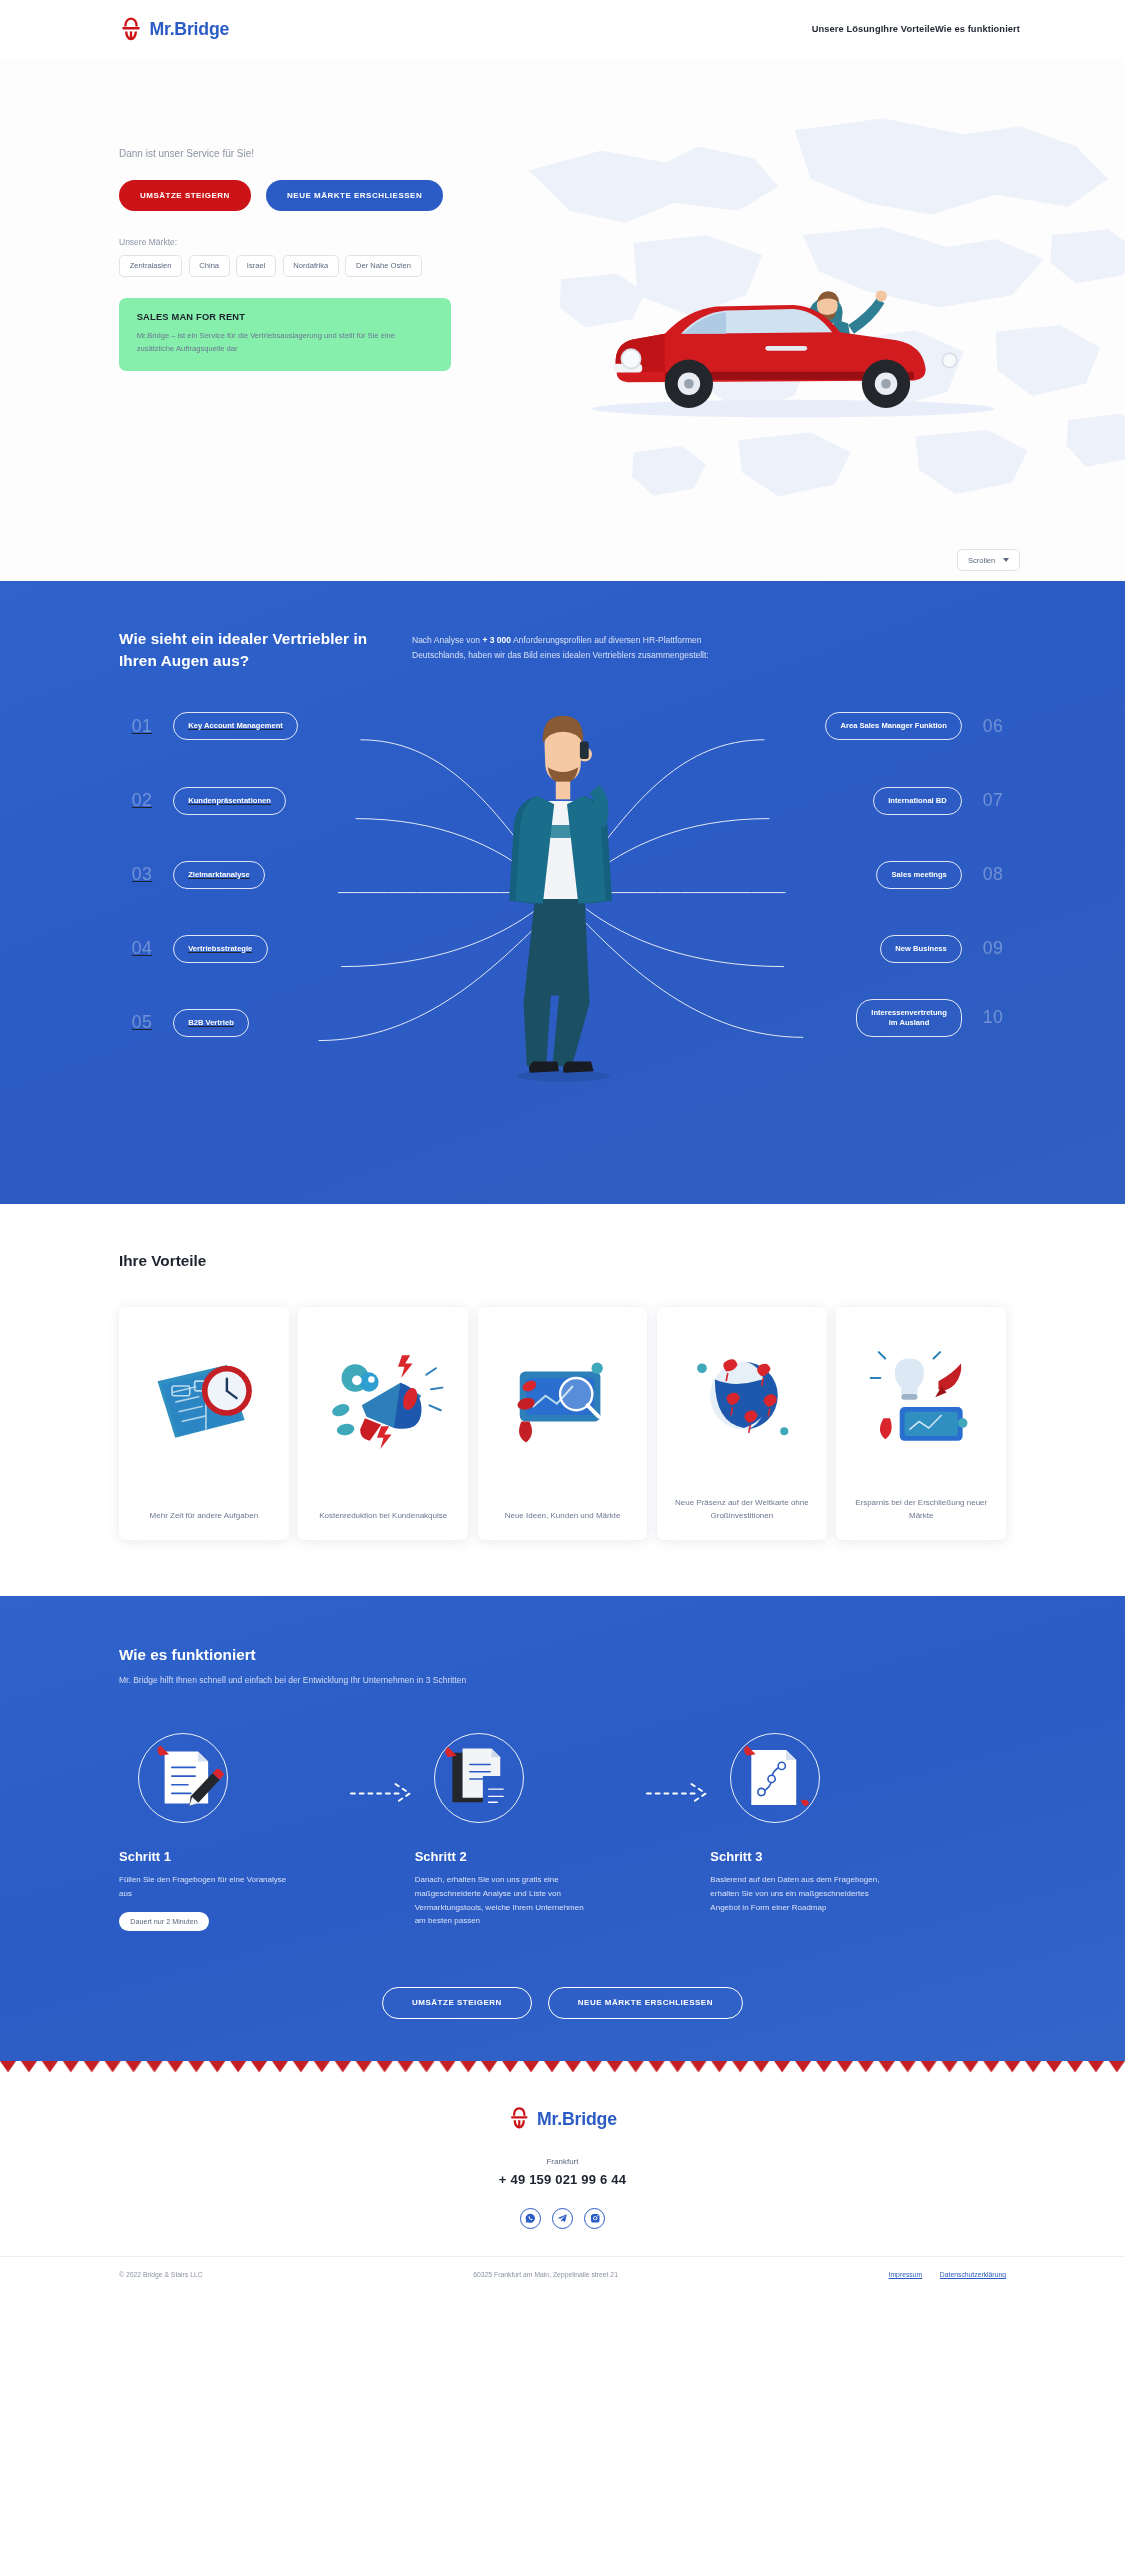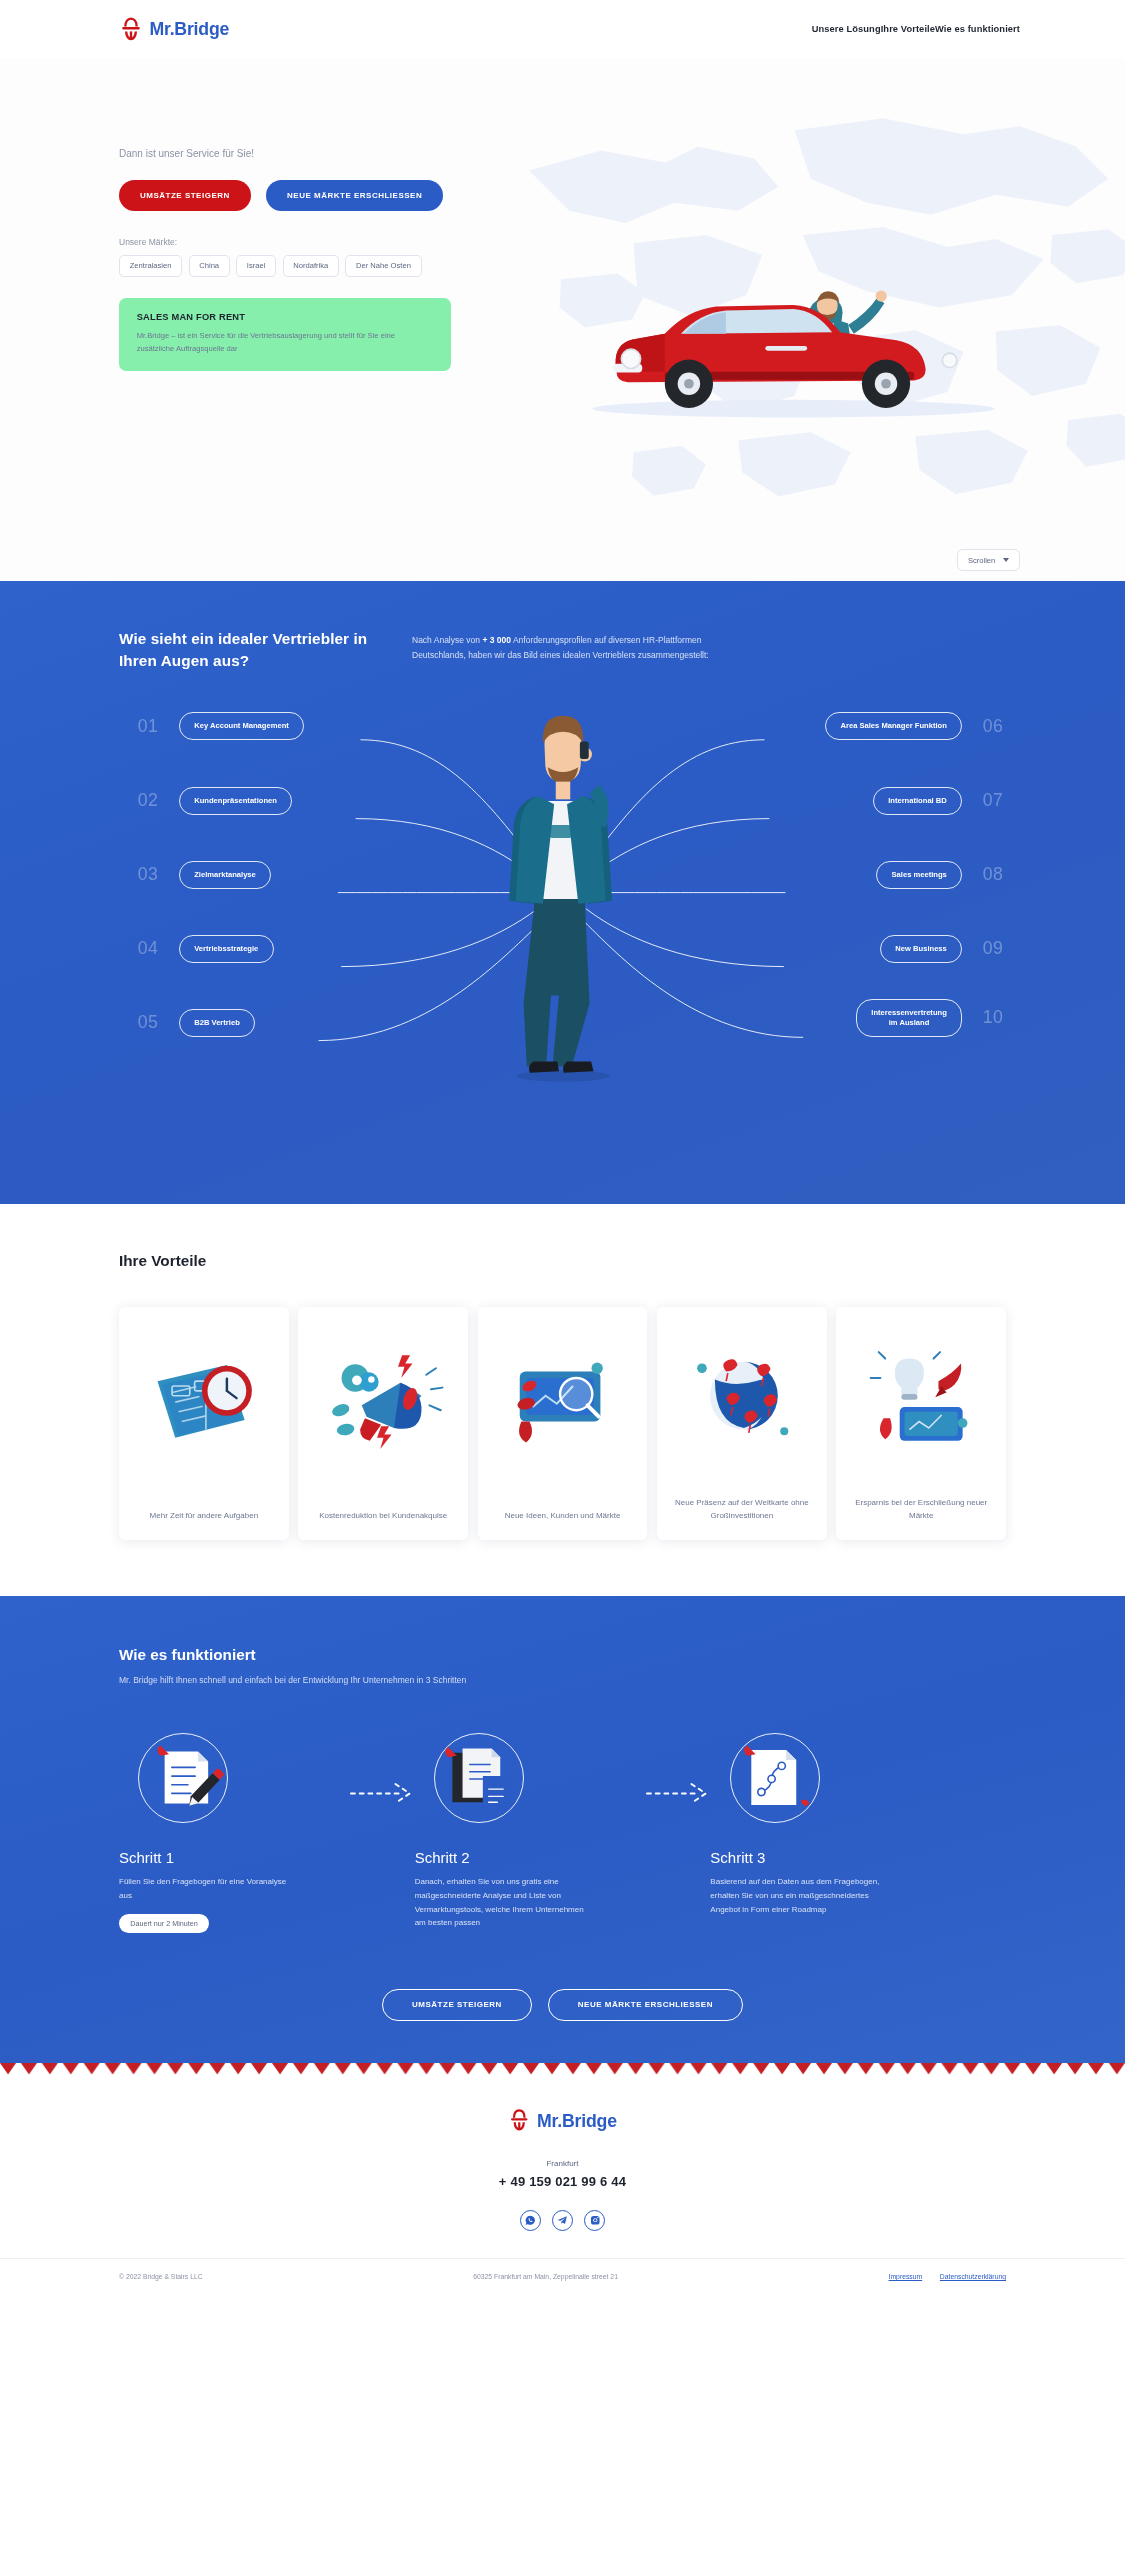--- a/index.html
+++ b/index.html
@@ -122,21 +122,21 @@
   }
   .ideal-desc b { color: #fff; font-weight: 700; }
   .diagram { position: relative; margin-top: 34px; height: 378px; }
   .diagram svg.links { position: absolute; inset: 0; width: 100%; height: 378px; }
   .col { position: absolute; top: 0; width: 266px; }
   .col-left { left: 0; }
   .col-right { right: 0; }
   .node-row {
     position: absolute; display: flex; align-items: center; gap: 17.7px; height: 27px;
   }
-  .col-left .node-row { left: 16px; }
+  .col-left .node-row { left: 10px; text-decoration: underline; }
   .col-right .node-row { right: 0; flex-direction: row-reverse; }
   .node-num {
     font-size: 17.7px; color: rgba(255,255,255,.32); font-weight: 400;
     width: 26px; text-align: center; letter-spacing: 0.4px;
   }
   .node-pill {
     border: 0.8px solid rgba(255,255,255,.85); border-radius: 16px;
     color: #fff; font-size: 7.6px; font-weight: 700;
     padding: 8px 14.5px; white-space: pre-line; line-height: 1.35;
     background: transparent; cursor: pointer; text-align: center;
@@ -173,21 +173,21 @@
   .howto h2 { color: #fff; font-size: 15.3px; font-weight: 800; }
   .howto-sub { color: #d4def5; font-size: 8.5px; margin-top: 10.5px; }
   .steps { margin-top: 48px; display: flex; gap: 0; position: relative; }
   .step { width: 298px; position: relative; }
   .step-art {
     width: 90px; height: 90px; border-radius: 50%;
     border: 1.2px solid rgba(255,255,255,.9);
     display: flex; align-items: center; justify-content: center;
     margin-left: 19.3px; position: relative;
   }
-  .step h3 { color: #fff; font-size: 15px; font-weight: 400; margin-top: 26px; }
+  .step h3 { color: #fff; font-size: 13px; font-weight: 700; margin-top: 26px; }
   .step p { color: #d9e2f6; font-size: 8px; line-height: 1.72; margin-top: 9.7px; width: 181px; }
   .step-badge {
     display: inline-block; margin-top: 11.3px; background: #fff; color: #5c6780;
     font-size: 7.2px; border-radius: 9.7px; padding: 4.8px 11.3px;
   }
   .arrow { position: absolute; top: 47px; }
   .cta-row {
     margin-top: 56px; display: flex; gap: 16px; justify-content: center;
   }
   .btn-outline {

